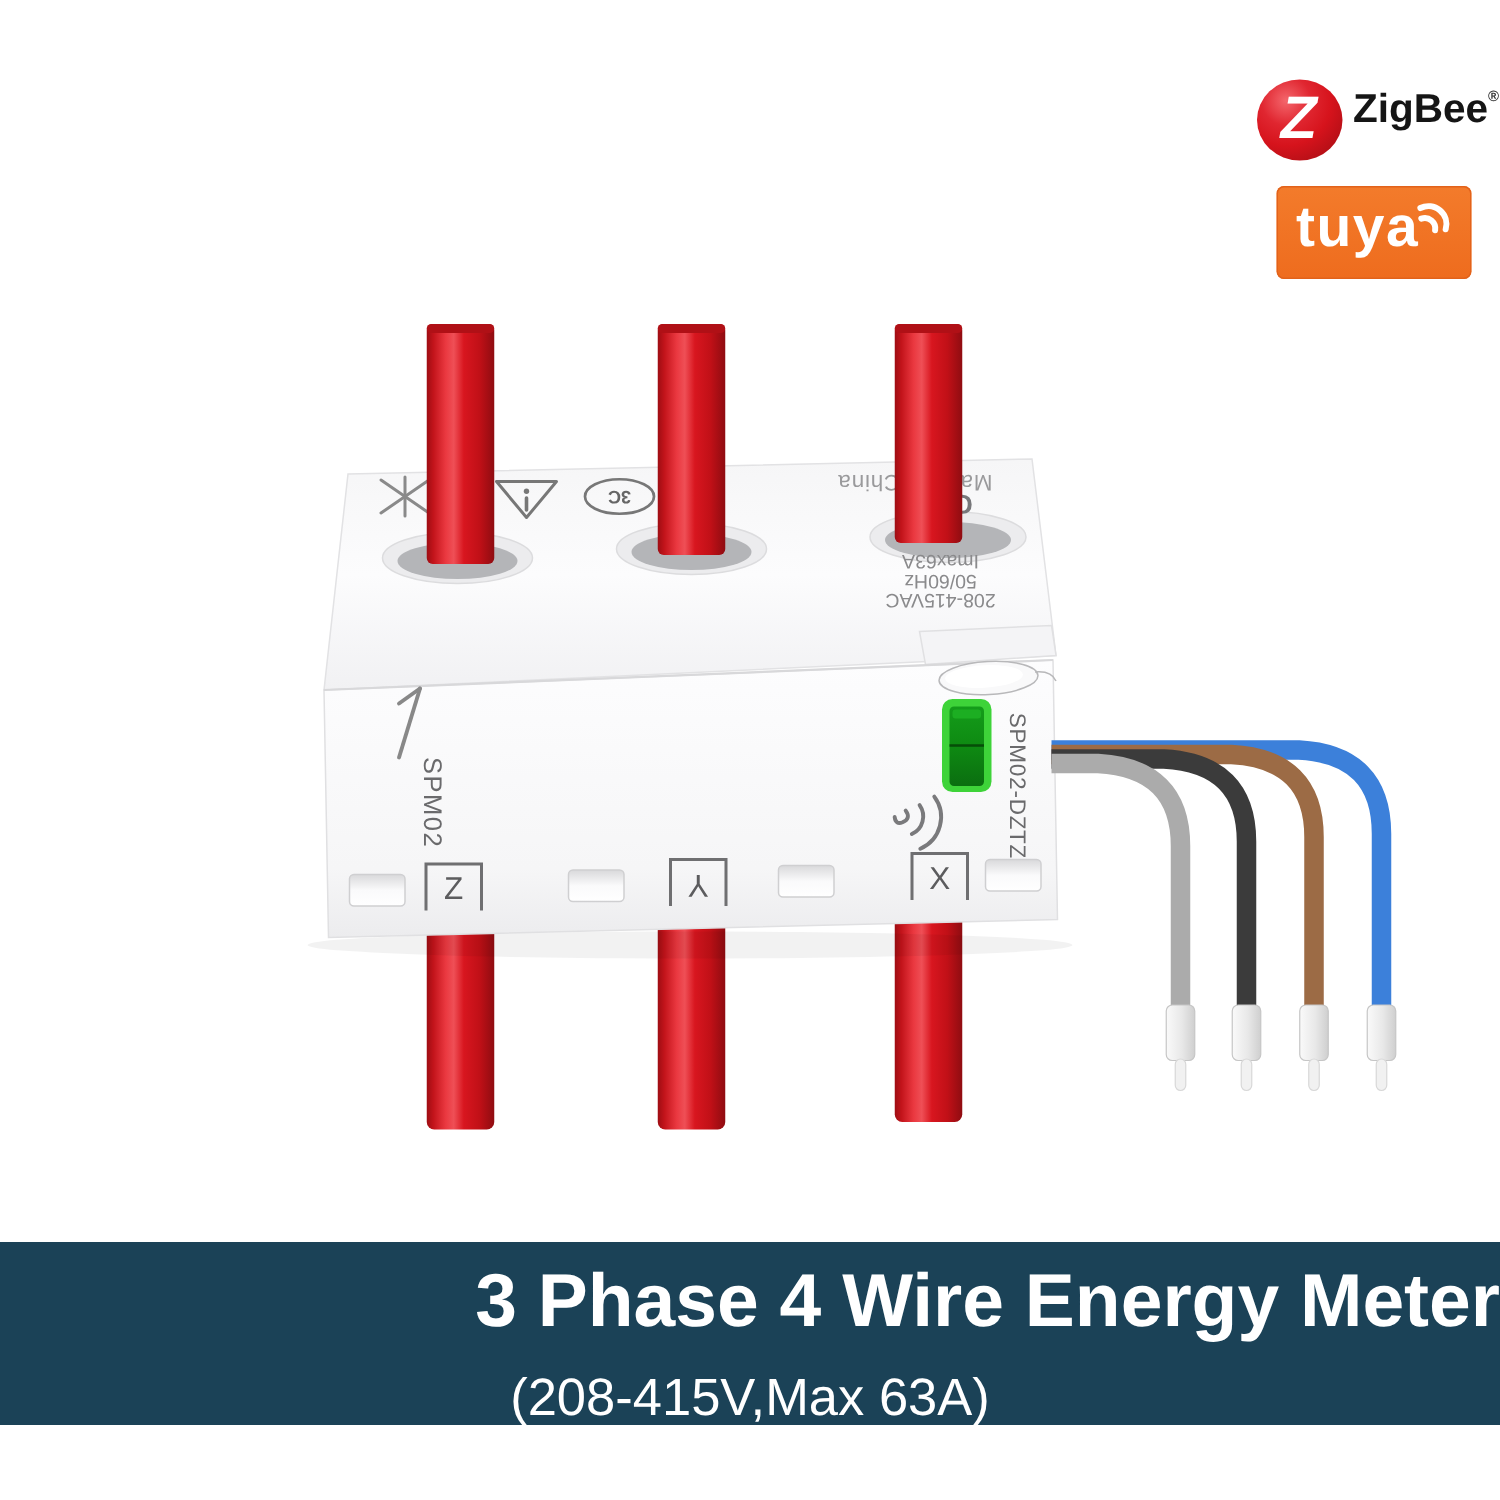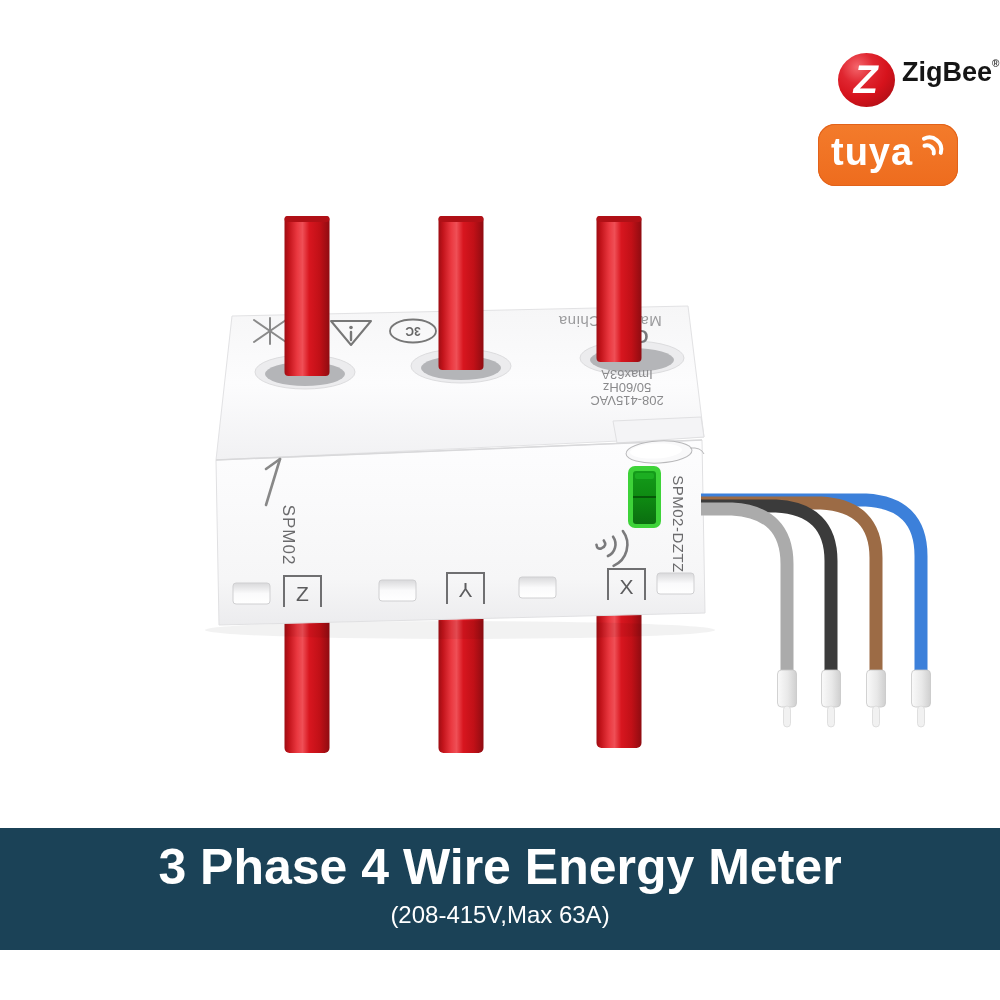--- a/index.html
+++ b/index.html
@@ -6,30 +6,30 @@
   #canvas{position:relative;width:1000px;height:1000px;background:#ffffff;overflow:hidden;
           font-family:"Liberation Sans", sans-serif;}
   
   .zigbee{position:absolute;left:838px;top:51px;width:160px;height:58px;}
   .zigbee-ball{position:absolute;left:0;top:2px;width:57px;height:54px;border-radius:50%;
       background:radial-gradient(circle at 34% 26%, #f4666c 0%, #e02630 30%, #d6131c 55%, #9c0c12 100%);
       display:flex;align-items:center;justify-content:center;}
   .zigbee-z{color:#fff;font-weight:900;font-size:40px;line-height:1;transform:skewX(-10deg);margin-top:-3px;}
   .zigbee-word{position:absolute;left:64px;top:6px;font-size:27px;font-weight:bold;color:#151515;letter-spacing:0;}
   .zigbee-reg{font-size:10px;vertical-align:14px;font-weight:bold;color:#333;}
-  .tuya{position:absolute;left:818px;top:124px;width:140px;height:62px;border-radius:17px;
+  .tuya{position:absolute;left:851px;top:124px;width:130px;height:62px;border-radius:5px;
       background:linear-gradient(180deg,#f37b2b,#ee6c1e);box-shadow:inset 0 0 0 1px #e2621a;}
   .tuya-word{position:absolute;left:13px;top:9px;color:#fff;font-size:38px;font-weight:bold;
       letter-spacing:1px;line-height:1;}
   .tuya-arcs{position:absolute;right:8px;top:6px;}
   
   .banner{position:absolute;left:0;top:828px;width:1000px;height:122px;background:#1b4257;
       color:#ffffff;text-align:center;}
-  .banner-title{margin-top:12px;font-size:50px;font-weight:bold;line-height:1.1;letter-spacing:0;}
-  .banner-sub{font-size:24px;font-weight:normal;margin-top:6px;}
+  .banner-title{margin-top:12px;font-size:50px;font-weight:bold;line-height:1.1;letter-spacing:0;text-align:right;}
+  .banner-sub{font-size:35px;font-weight:normal;margin-top:17px;}
   
   .scene{position:absolute;left:0;top:0;width:1000px;height:1000px;}
   svg text{font-family:"Liberation Sans", sans-serif;}
 </style>
 </head>
 <body>
 
 <div id="canvas">
 
   <svg class="scene" viewBox="0 0 1000 1000">

